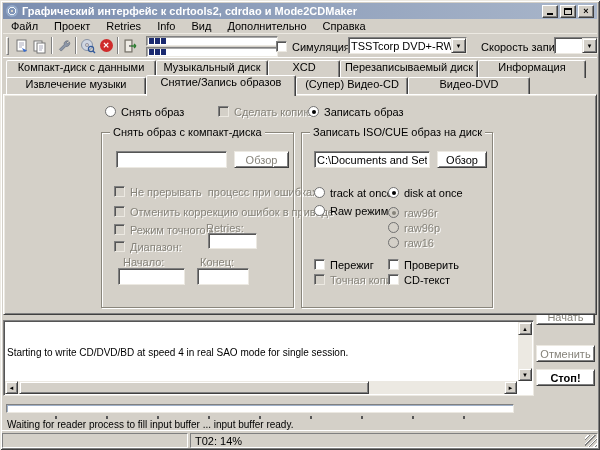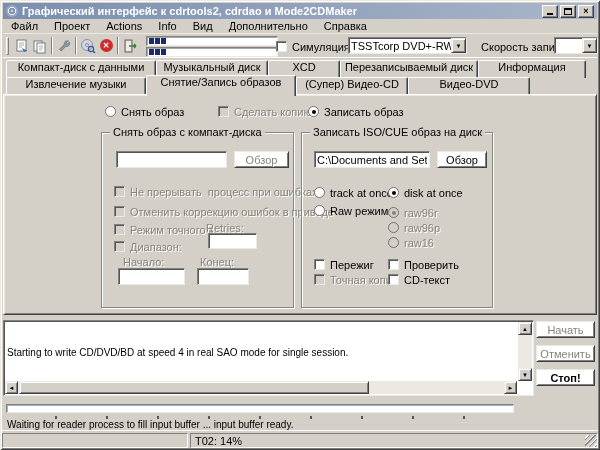--- a/index.html
+++ b/index.html
@@ -116,21 +116,21 @@
         <span class="gl-max"></span>
       </span>
     <span class="tbtn">
         <span>×</span>
       </span>
   </div>
 
   <div class="menubar">
     <span class="menu-item">Файл</span>
     <span class="menu-item">Проект</span>
-    <span class="menu-item">Actions</span>
+    <span class="menu-item">Retries</span>
     <span class="menu-item">Info</span>
     <span class="menu-item">Вид</span>
     <span class="menu-item">Дополнительно</span>
     <span class="menu-item">Справка</span>
   </div>
 
   <div class="toolbar">
     <span class="tb-grip"></span>
     <span class="tbbtn" style="left:10px">
       <svg width="16" height="16">
@@ -345,21 +345,21 @@
       <span class="sbtn" style="left:0;top:0;width:14px;height:13px">▲</span>
       <span class="sbtn" style="left:0;bottom:0;width:14px;height:13px">▼</span>
     </div>
     <div class="hscroll">
       <span class="sbtn" style="left:0;top:0;width:13px;height:13px">◄</span>
       <span class="hthumb"></span>
       <span class="sbtn" style="right:0;top:0;width:13px;height:13px">►</span>
     </div>
   </div>
 
-  <span class="btn dis" style="left:536px;top:321px;width:59px;height:17px">Начать</span>
+  <span class="btn dis" style="left:536px;top:308px;width:59px;height:17px">Начать</span>
   <span class="btn dis" style="left:536px;top:345px;width:59px;height:17px">Отменить</span>
   <span class="btn" style="left:536px;top:369px;width:59px;height:17px;font-weight:bold">Стоп!</span>
 
   <div class="mainprog"></div>
   <div class="ticks"></div>
 
   <div class="statusbar">
     <span class="spane" style="left:0;width:186px"></span>
     <span class="spane" style="left:188px;right:0">T02: 14%</span>
     <span class="grip"></span>

